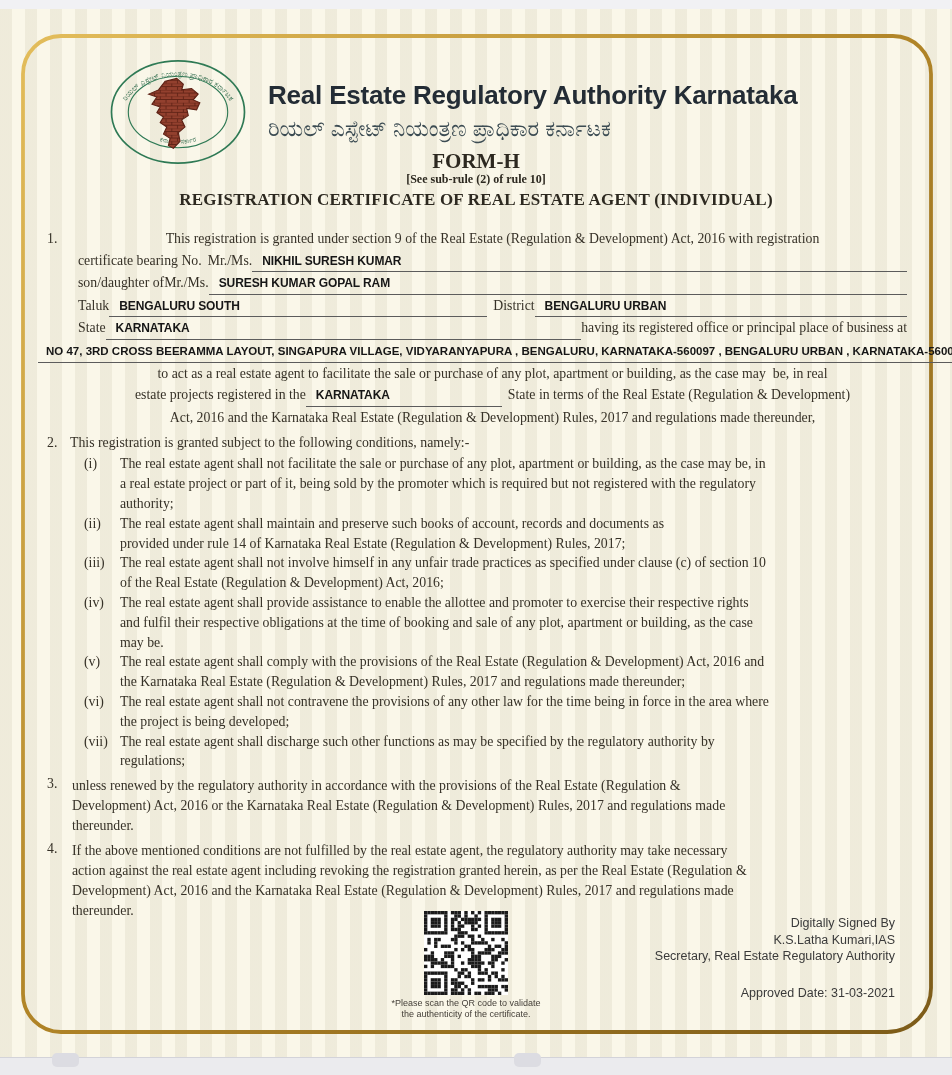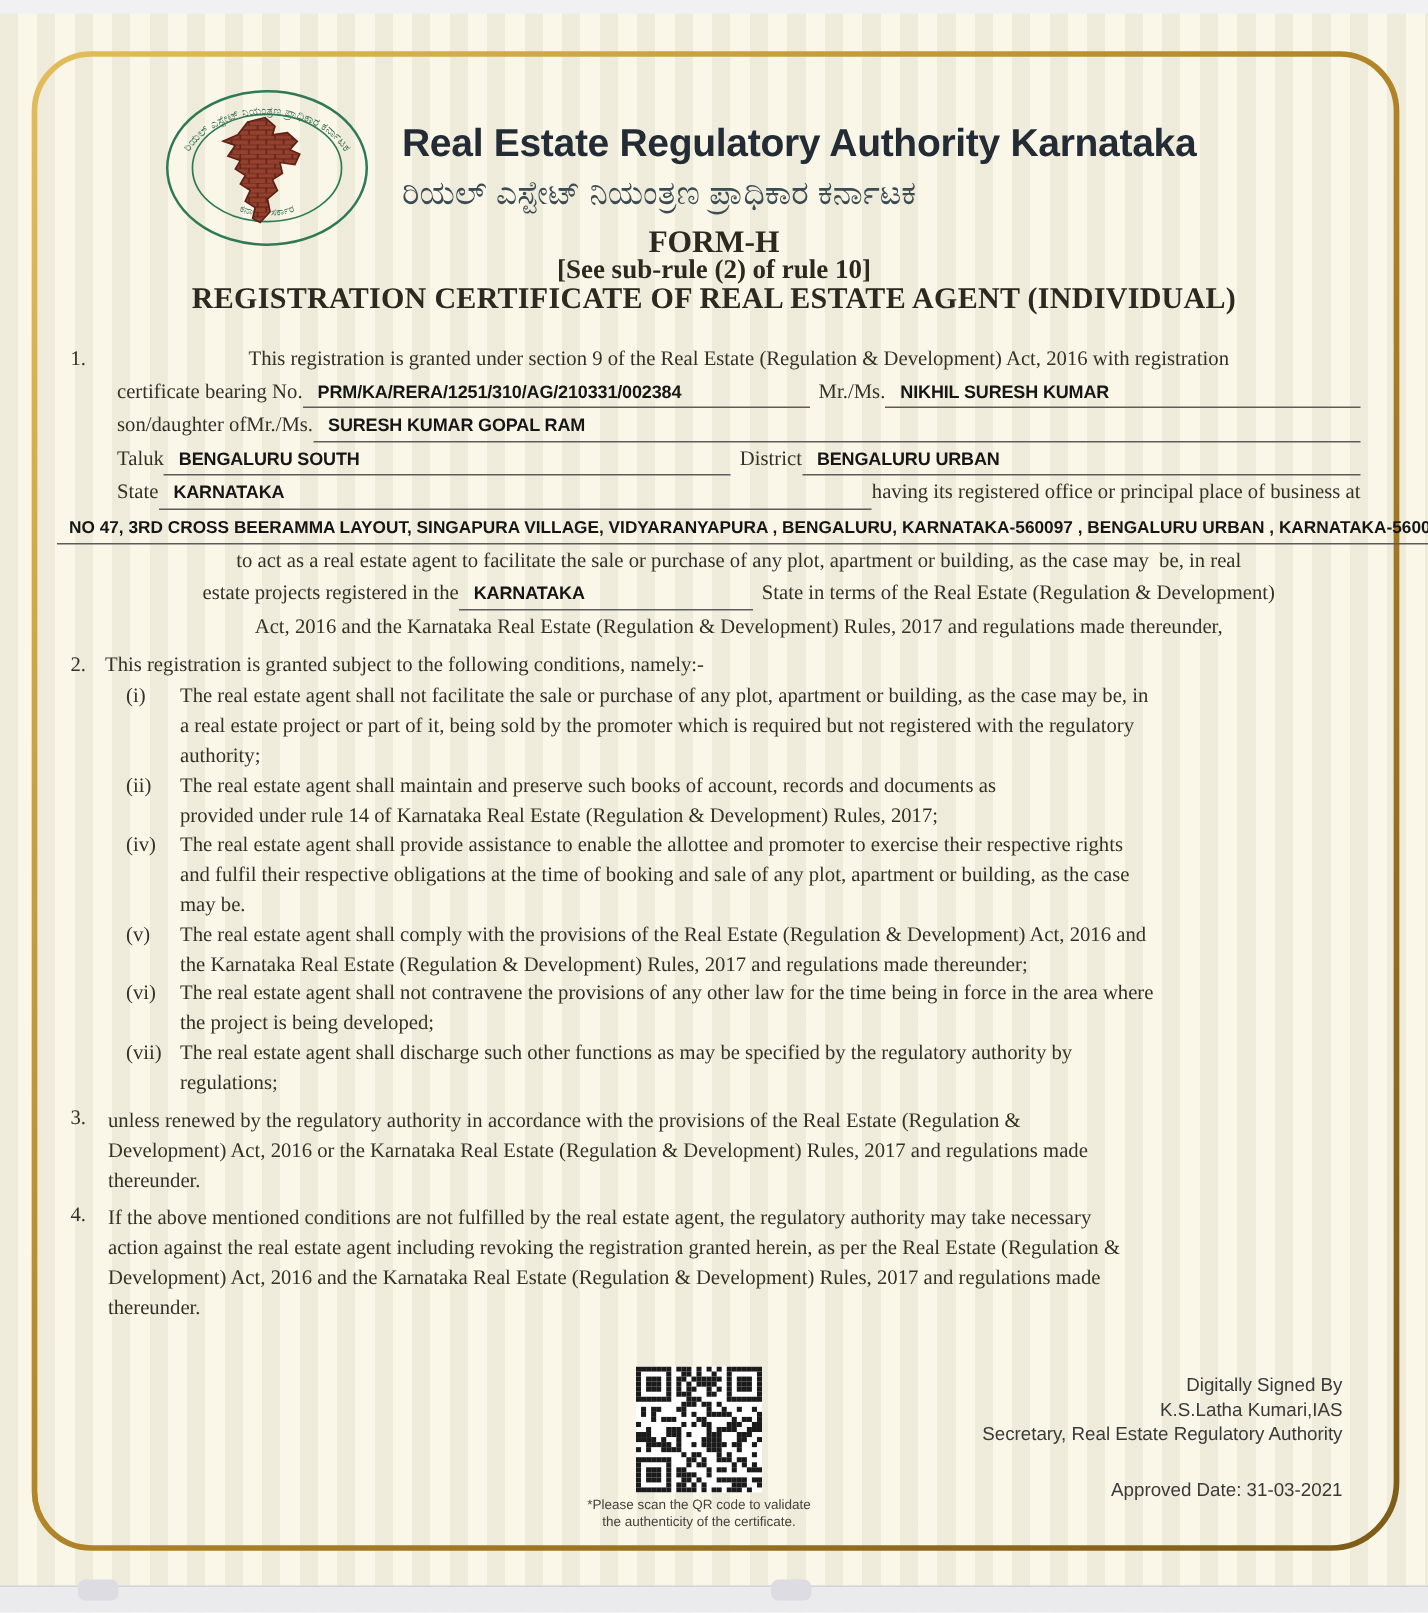--- a/index.html
+++ b/index.html
@@ -16,22 +16,22 @@
   .frame{position:absolute;left:0;top:0;pointer-events:none;}
 
   
   .seal{position:absolute;left:108px;top:58px;}
   .org-block{position:absolute;left:268px;top:80px;}
   .org-en{font:bold 26px "Liberation Sans", sans-serif;color:#232c35;letter-spacing:-0.2px;}
   .org-kn{font:22px "Liberation Sans", sans-serif;color:#3c4c53;margin-top:5px;}
 
   .form-head{position:absolute;left:0;top:152px;width:100%;text-align:center;color:#2d2920;}
   .fh-no{font-weight:bold;font-size:21px;line-height:18px;}
-  .fh-rule{font-weight:bold;font-size:18px;line-height:19px;}
-  .fh-title{font-weight:bold;font-size:20px;line-height:21px;letter-spacing:0.2px;}
+  .fh-rule{font-weight:bold;font-size:12px;line-height:19px;}
+  .fh-title{font-weight:bold;font-size:17px;line-height:21px;letter-spacing:0.2px;}
 
   
   .doc-body{position:absolute;left:47px;top:228px;width:860px;color:#363127;font-size:13.8px;}
   .row{display:flex;align-items:baseline;}
   .num-col{flex:0 0 31px;}
   .item1-text{flex:1;min-width:0;}
   .ln{line-height:21.6px;display:flex;align-items:baseline;white-space:nowrap;justify-content:center;}
   .lbl{flex:0 0 auto;white-space:pre;}
   .fill{border-bottom:1.4px solid #5c5c5c;white-space:nowrap;overflow:visible;}
   .fill .val{font:bold 12px "Liberation Sans", sans-serif;color:#161616;letter-spacing:-0.1px;padding-left:10px;}
@@ -130,21 +130,20 @@
   <div class="doc-body">
 
     <div class="row">
       <span class="num-col">1.</span>
       <div class="item1-text">
         <div class="ln">
             <span class="lbl">This registration is granted under section 9 of the Real Estate (Regulation &amp; Development) Act, 2016 with registration</span>
           </div>
         <div class="ln">
           <span class="lbl">certificate bearing No.</span>
-          <span class="fill f-regno"><span class="val">PRM/KA/RERA/1251/310/AG/210331/002384</span></span>
           <span class="lbl pad-after">Mr./Ms.</span>
           <span class="fill grow"><span class="val">NIKHIL SURESH KUMAR</span></span>
         </div>
         <div class="ln">
           <span class="lbl">son/daughter ofMr./Ms.</span>
           <span class="fill grow"><span class="val">SURESH KUMAR GOPAL RAM</span></span>
         </div>
         <div class="ln">
           <span class="lbl">Taluk</span>
           <span class="fill f-taluk"><span class="val">BENGALURU SOUTH</span></span>
@@ -181,20 +180,25 @@
       <div class="cond">
         <span class="cnum">(i)</span>
         <span class="ctext">The real estate agent shall not facilitate the sale or purchase of any plot, apartment or building, as the case may be, in
 a real estate project or part of it, being sold by the promoter which is required but not registered with the regulatory
 authority;</span>
       </div>
       <div class="cond">
         <span class="cnum">(ii)</span>
         <span class="ctext">The real estate agent shall maintain and preserve such books of account, records and documents as
 provided under rule 14 of Karnataka Real Estate (Regulation &amp; Development) Rules, 2017;</span>
+      </div>
+      <div class="cond">
+        <span class="cnum">(iii)</span>
+        <span class="ctext">The real estate agent shall not involve himself in any unfair trade practices as specified under clause (c) of section 10
+of the Real Estate (Regulation &amp; Development) Act, 2016;</span>
       </div>
       <div class="cond">
         <span class="cnum">(iv)</span>
         <span class="ctext">The real estate agent shall provide assistance to enable the allottee and promoter to exercise their respective rights
 and fulfil their respective obligations at the time of booking and sale of any plot, apartment or building, as the case
 may be.</span>
       </div>
       <div class="cond">
         <span class="cnum">(v)</span>
         <span class="ctext">The real estate agent shall comply with the provisions of the Real Estate (Regulation &amp; Development) Act, 2016 and

